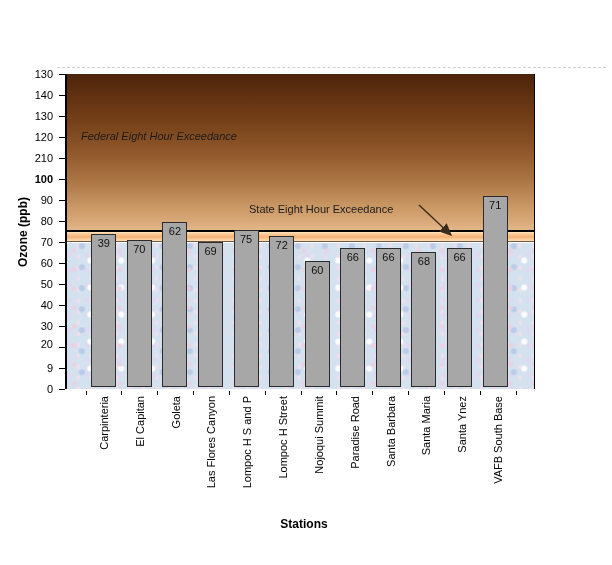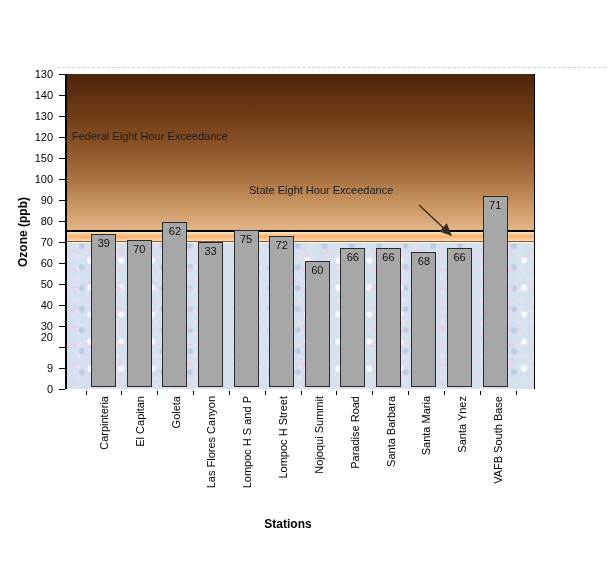--- a/index.html
+++ b/index.html
@@ -42,39 +42,39 @@
 
   .bars { position:absolute; left:0; top:0; width:100%; height:100%;
           display:flex; align-items:flex-end; padding:0 21px 0 19px; }
   .bar-cell { flex:1 1 0; display:flex; justify-content:center; align-items:flex-end; height:100%; }
   .bar { position:relative; width:25px;
          background:var(--bar-fill,#a7a7a7); border:1px solid var(--bar-border,#2b2b2b); }
   .bar-value { position:absolute; top:2px; left:-4px; right:-4px; text-align:center;
                font-size:11px; color:#111; }
 
   .annot { position:absolute; font-size:11px; color:#1b1b1b; white-space:nowrap; }
-  .annot.federal { left:5px; top:56px; }
-  .annot.state  { left:182px; top:110px; }
+  .annot.federal { left:14px; top:56px;font-style:italic; }
+  .annot.state  { left:182px; top:129px; }
   .arrow-svg { position:absolute; left:0; top:0; width:470px; height:315px; pointer-events:none; }
 
   .yticks { position:absolute; left:0; top:74px; width:65px; height:316px; }
   .ytick-label { position:absolute; right:12px; width:40px; text-align:right;
                  font-size:11px; line-height:13px; }
   .ytick-mark { position:absolute; right:0; width:6px; height:1px; background:#000; }
 
   .xticks { position:absolute; left:67px; top:391px; width:470px; height:4px; }
   .xtick { position:absolute; top:0; width:1px; height:4px; background:#000; }
 
   .xlabels { position:absolute; left:67px; top:396px; width:470px;
              display:flex; align-items:flex-start; padding:0 21px 0 19px; }
   .xlabel-cell { flex:1 1 0; display:flex; justify-content:center; align-items:flex-start; }
   .xlabel-cell span { writing-mode:vertical-rl; transform:rotate(180deg);
                       font-size:11px; white-space:nowrap; color:#000; }
 
-  .xlabel-title { position:absolute; left:53px; top:517px; width:470px; text-align:center;
+  .xlabel-title { position:absolute; left:69px; top:517px; width:470px; text-align:center;
                   font-weight:bold; font-size:12px; }
 </style>
 </head>
 <body>
 
 <div class="canvas">
 
 
   <div class="dashed-top"></div>
 
@@ -84,39 +84,39 @@
 
   <div class="yticks" id="yticks">
       <div class="ytick-label" style="top: -6px;">130</div>
       <div class="ytick-mark" style="top: 0px;"></div>
       <div class="ytick-label" style="top: 15px;">140</div>
       <div class="ytick-mark" style="top: 21px;"></div>
       <div class="ytick-label" style="top: 36px;">130</div>
       <div class="ytick-mark" style="top: 42px;"></div>
       <div class="ytick-label" style="top: 57px;">120</div>
       <div class="ytick-mark" style="top: 63px;"></div>
-      <div class="ytick-label" style="top: 78px;">150</div>
+      <div class="ytick-label" style="top: 78px;">210</div>
       <div class="ytick-mark" style="top: 84px;"></div>
-      <div class="ytick-label" style="top: 99px;">100</div>
+      <div class="ytick-label" style="top: 99px; font-weight: bold;">100</div>
       <div class="ytick-mark" style="top: 105px;"></div>
       <div class="ytick-label" style="top: 120px;">90</div>
       <div class="ytick-mark" style="top: 126px;"></div>
       <div class="ytick-label" style="top: 141px;">80</div>
       <div class="ytick-mark" style="top: 147px;"></div>
       <div class="ytick-label" style="top: 162px;">70</div>
       <div class="ytick-mark" style="top: 168px;"></div>
       <div class="ytick-label" style="top: 183px;">60</div>
       <div class="ytick-mark" style="top: 189px;"></div>
       <div class="ytick-label" style="top: 204px;">50</div>
       <div class="ytick-mark" style="top: 210px;"></div>
       <div class="ytick-label" style="top: 225px;">40</div>
       <div class="ytick-mark" style="top: 231px;"></div>
       <div class="ytick-label" style="top: 246px;">30</div>
       <div class="ytick-mark" style="top: 252px;"></div>
-      <div class="ytick-label" style="top: 257px;">20</div>
+      <div class="ytick-label" style="top: 264px;">20</div>
       <div class="ytick-mark" style="top: 273px;"></div>
       <div class="ytick-label" style="top: 288px;">9</div>
       <div class="ytick-mark" style="top: 294px;"></div>
       <div class="ytick-label" style="top: 309px;">0</div>
       <div class="ytick-mark" style="top: 315px;"></div>
     </div>
 
   <div class="plot">
     <div class="region-brown"></div>
     <div class="line-federal"></div>
@@ -134,21 +134,21 @@
             <div class="bar-value">70</div>
           </div>
         </div>
         <div class="bar-cell">
           <div class="bar" style="height: 165px; margin-top: 32px;">
             <div class="bar-value">62</div>
           </div>
         </div>
         <div class="bar-cell">
           <div class="bar" style="height: 144.9px;">
-            <div class="bar-value">33</div>
+            <div class="bar-value">69</div>
           </div>
         </div>
         <div class="bar-cell">
           <div class="bar" style="height: 157.5px;">
             <div class="bar-value">75</div>
           </div>
         </div>
         <div class="bar-cell">
           <div class="bar" style="height: 151.2px;">
             <div class="bar-value">72</div>

